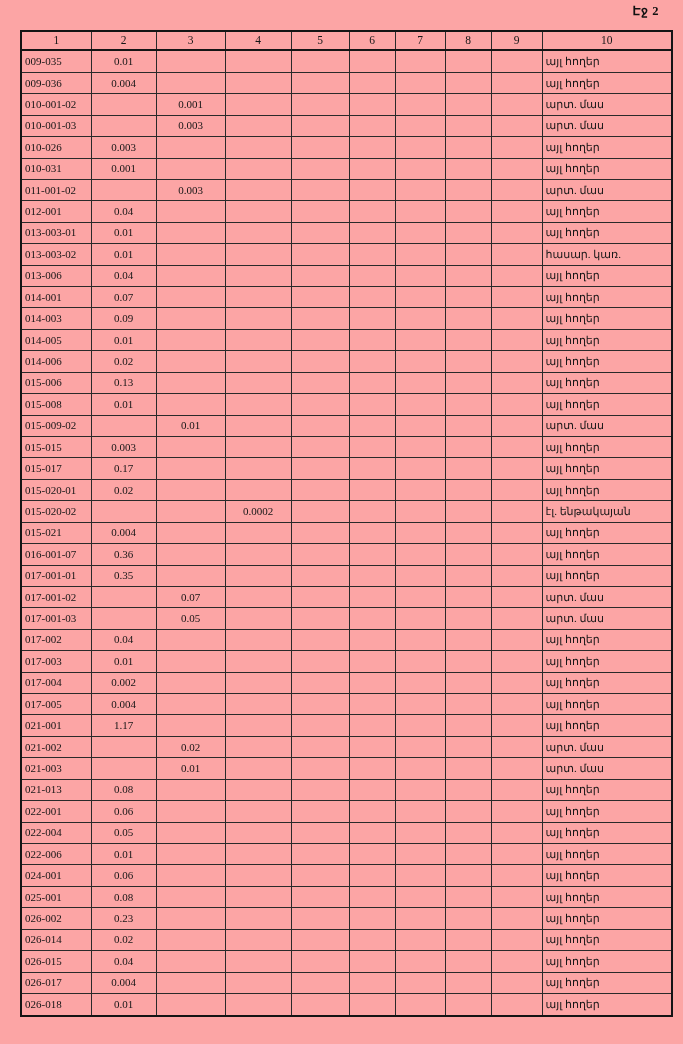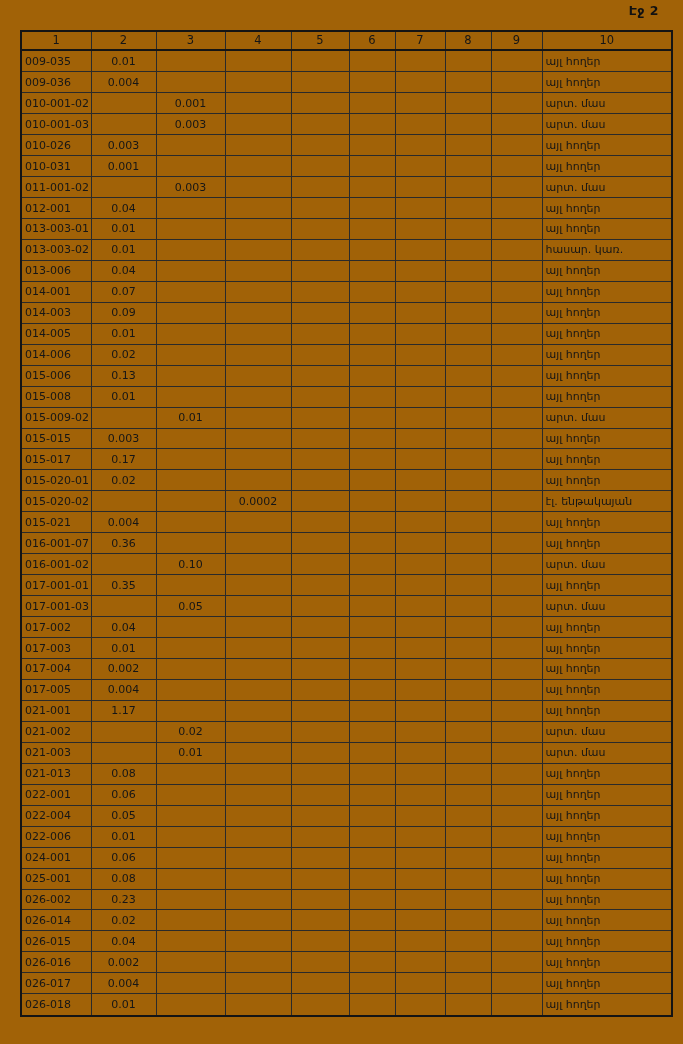--- a/index.html
+++ b/index.html
@@ -9,21 +9,22 @@
     height: 1044px;
     background: #ffffff;
     font-family: "DejaVu Sans", "Liberation Sans", sans-serif;
     color: #161616;
     position: relative;
     overflow: hidden;
   }
   .page {
     position: absolute;
     inset: 0;
-    background: #a16207;
+    background: #fca5a5;
+    font-family: Liberation Serif, serif;
   }
   .page-label {
     position: absolute;
     top: 3px;
     right: 24px;
     font-size: 12.5px;
     font-weight: bold;
     letter-spacing: 0.5px;
     color: #111;
   }
@@ -376,44 +377,44 @@
           <td class="center"></td>
           <td class="center"></td>
           <td class="center"></td>
           <td class="center"></td>
           <td class="center"></td>
           <td class="center"></td>
           <td class="center"></td>
           <td class="left">այլ հողեր</td>
         </tr>
         <tr>
-          <td class="left">016-001-02</td>
-          <td class="center"></td>
-          <td class="center">0.10</td>
-          <td class="center"></td>
-          <td class="center"></td>
-          <td class="center"></td>
-          <td class="center"></td>
-          <td class="center"></td>
-          <td class="center"></td>
-          <td class="left">արտ. մաս</td>
-        </tr>
-        <tr>
           <td class="left">017-001-01</td>
           <td class="center">0.35</td>
           <td class="center"></td>
           <td class="center"></td>
           <td class="center"></td>
           <td class="center"></td>
           <td class="center"></td>
           <td class="center"></td>
           <td class="center"></td>
           <td class="left">այլ հողեր</td>
         </tr>
         <tr>
+          <td class="left">017-001-02</td>
+          <td class="center"></td>
+          <td class="center">0.07</td>
+          <td class="center"></td>
+          <td class="center"></td>
+          <td class="center"></td>
+          <td class="center"></td>
+          <td class="center"></td>
+          <td class="center"></td>
+          <td class="left">արտ. մաս</td>
+        </tr>
+        <tr>
           <td class="left">017-001-03</td>
           <td class="center"></td>
           <td class="center">0.05</td>
           <td class="center"></td>
           <td class="center"></td>
           <td class="center"></td>
           <td class="center"></td>
           <td class="center"></td>
           <td class="center"></td>
           <td class="left">արտ. մաս</td>
@@ -594,32 +595,20 @@
           <td class="center"></td>
           <td class="center"></td>
           <td class="center"></td>
           <td class="center"></td>
           <td class="center"></td>
           <td class="left">այլ հողեր</td>
         </tr>
         <tr>
           <td class="left">026-015</td>
           <td class="center">0.04</td>
-          <td class="center"></td>
-          <td class="center"></td>
-          <td class="center"></td>
-          <td class="center"></td>
-          <td class="center"></td>
-          <td class="center"></td>
-          <td class="center"></td>
-          <td class="left">այլ հողեր</td>
-        </tr>
-        <tr>
-          <td class="left">026-016</td>
-          <td class="center">0.002</td>
           <td class="center"></td>
           <td class="center"></td>
           <td class="center"></td>
           <td class="center"></td>
           <td class="center"></td>
           <td class="center"></td>
           <td class="center"></td>
           <td class="left">այլ հողեր</td>
         </tr>
         <tr>

